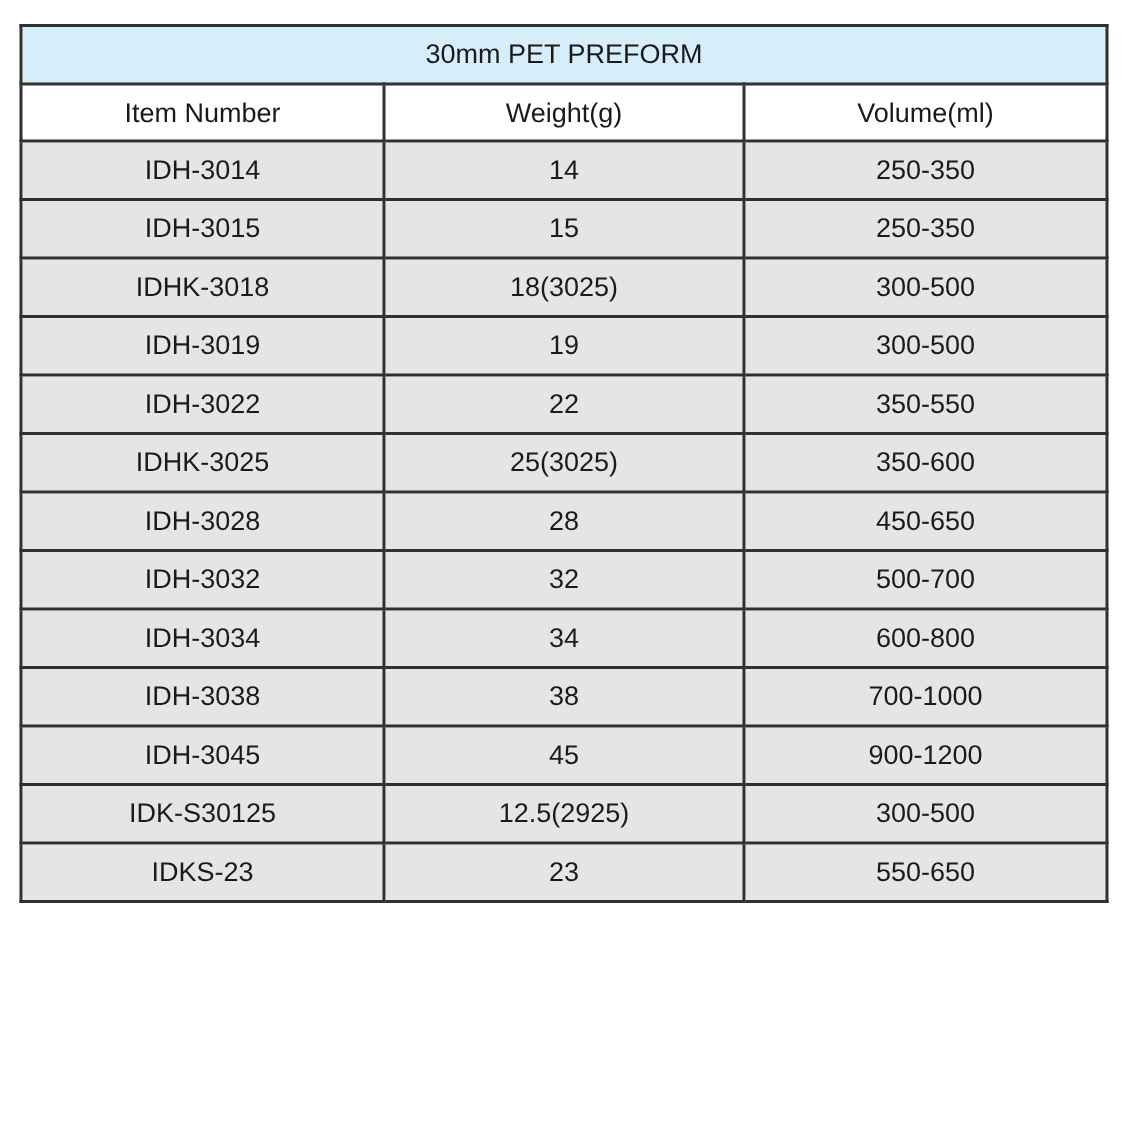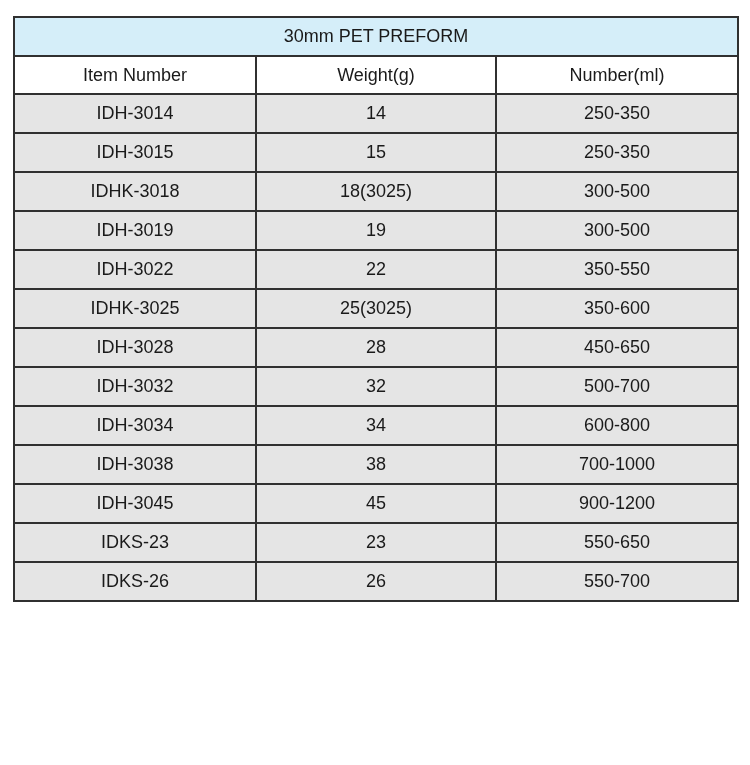--- a/index.html
+++ b/index.html
@@ -62,21 +62,21 @@
       <col style="width:240px">
       <col style="width:242px">
     </colgroup>
     <thead>
       <tr class="title-row">
         <th colspan="3">30mm PET PREFORM</th>
       </tr>
       <tr class="header-row">
         <th>Item Number</th>
         <th>Weight(g)</th>
-        <th>Number(ml)</th>
+        <th>Volume(ml)</th>
       </tr>
     </thead>
     <tbody>
         <tr>
           <td>IDH-3014</td>
           <td>14</td>
           <td>250-350</td>
         </tr>
         <tr>
           <td>IDH-3015</td>
@@ -122,24 +122,24 @@
           <td>IDH-3038</td>
           <td>38</td>
           <td>700-1000</td>
         </tr>
         <tr>
           <td>IDH-3045</td>
           <td>45</td>
           <td>900-1200</td>
         </tr>
         <tr>
+          <td>IDK-S30125</td>
+          <td>12.5(2925)</td>
+          <td>300-500</td>
+        </tr>
+        <tr>
           <td>IDKS-23</td>
           <td>23</td>
           <td>550-650</td>
-        </tr>
-        <tr>
-          <td>IDKS-26</td>
-          <td>26</td>
-          <td>550-700</td>
         </tr>
       </tbody>
   </table>
 </div>
 
 </body></html>

